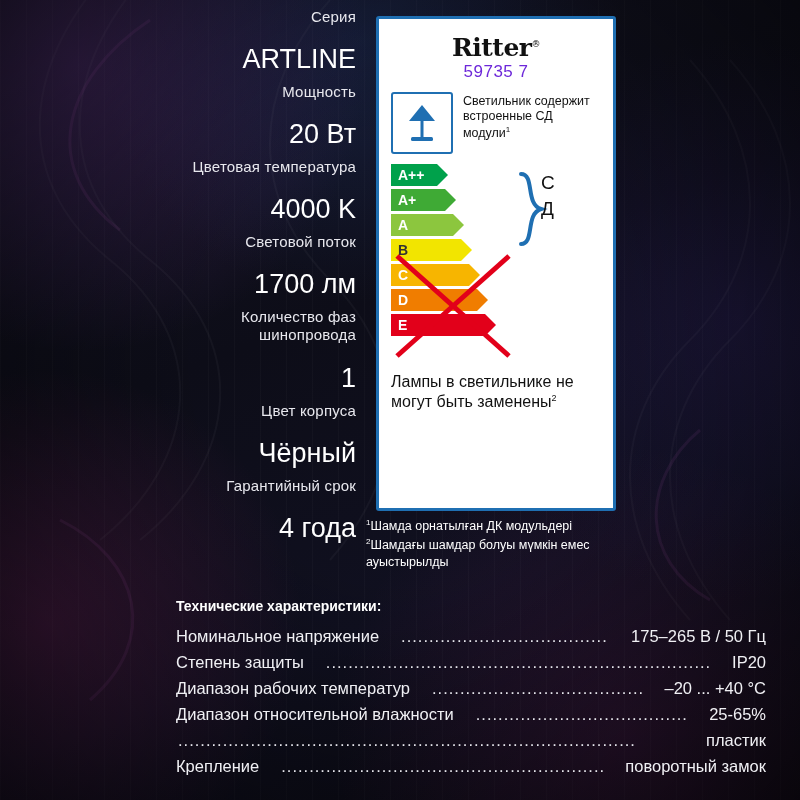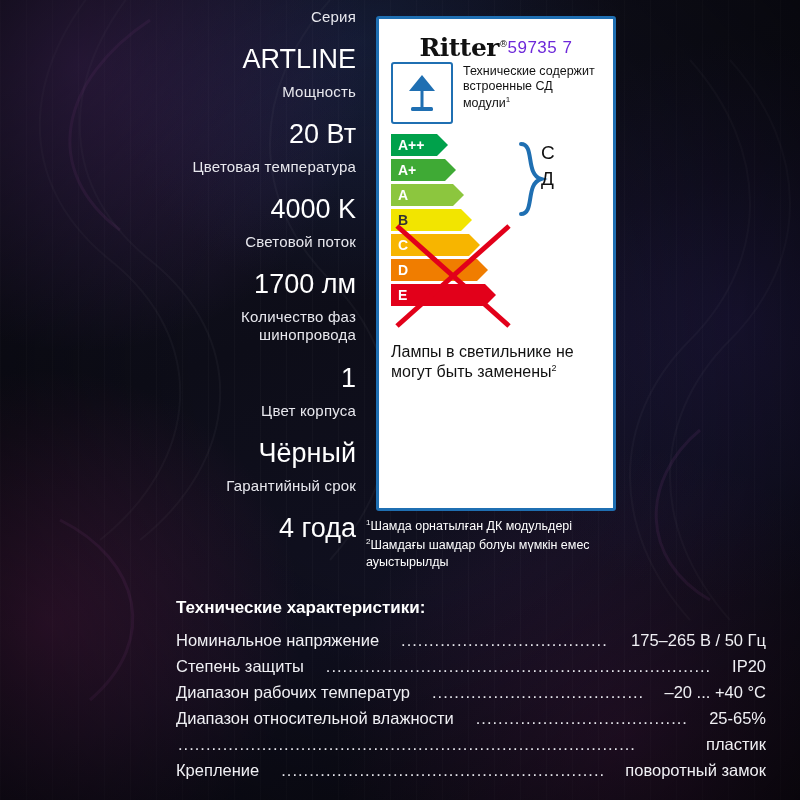--- a/index.html
+++ b/index.html
@@ -55,21 +55,21 @@
     font-size: 27px; color:#ffffff; line-height:1.25; margin-top:18px;
   }
   .spec.two .lbl { line-height:1.2; }
 
   
   .tech {
     position:absolute; left:0; top:598px; width:800px;
     color:#fff; padding: 0 34px 0 176px;
   }
   .tech h3 {
-    margin:0 0 9px 0; font-size:17px; font-weight:bold; color:#fff;
+    margin:0 0 9px 0; font-size:14px; font-weight:bold; color:#fff;
   }
   .tech .row {
     display:flex; align-items:baseline;
     font-size:16.5px; color:#f0f0f4; line-height:1.58;
     white-space:nowrap;
     gap:20px;
   }
   .tech .row .k { flex:0 0 auto; }
   .tech .row .dots {
     flex:1 1 auto; overflow:hidden; letter-spacing:1px;
@@ -77,22 +77,22 @@
   }
   .tech .row .v { flex:0 0 auto; }
 
   
   .card {
     position:absolute; left:376px; top:16px; width:240px; height:495px;
     background:#ffffff; border:3px solid #1f6fb2; border-radius:3px;
     padding:10px 12px 8px 12px;
   }
   .card-head {
-    display:flex; align-items:center; justify-content:center;
-    padding-top:4px;
+    display:flex; align-items:center; justify-content:flex-start;
+    margin-bottom: 10px; padding-top:4px;flex-direction:column;
   }
   .brand {
     font-family: "DejaVu Serif", serif;
     font-weight: bold; font-size: 25px; color:#111;
     letter-spacing:-0.5px; position:relative;
   }
   .brand .tm { font-size:9px; vertical-align: super; font-weight:normal; }
   .code { font-size:17px; color:#6d28d9; letter-spacing:.5px; }
 
   
@@ -201,21 +201,21 @@
     </div>
 
     <div class="lamp-row">
       <div class="lamp-box">
         <svg width="40" height="44" viewBox="0 0 40 44">
           <path d="M20 4 L33 20 L7 20 Z" fill="#1f6fb2"></path>
           <rect x="18.5" y="20" width="3" height="16" fill="#1f6fb2"></rect>
           <rect x="9" y="36" width="22" height="4" rx="1.5" fill="#1f6fb2"></rect>
         </svg>
       </div>
-      <div class="lamp-txt"><span>Технические содержит встроенные СД модули</span><sup>1</sup></div>
+      <div class="lamp-txt"><span>Светильник содержит встроенные СД модули</span><sup>1</sup></div>
     </div>
 
     <div class="energy">
       <div class="bars">
         <div class="bar" style="background: rgb(0, 161, 75); --c: #00a14b; width: 46px;">
             <span>A++</span>
           </div>
         <div class="bar" style="background: rgb(63, 170, 53); --c: #3faa35; width: 54px;">
             <span>A+</span>
           </div>

